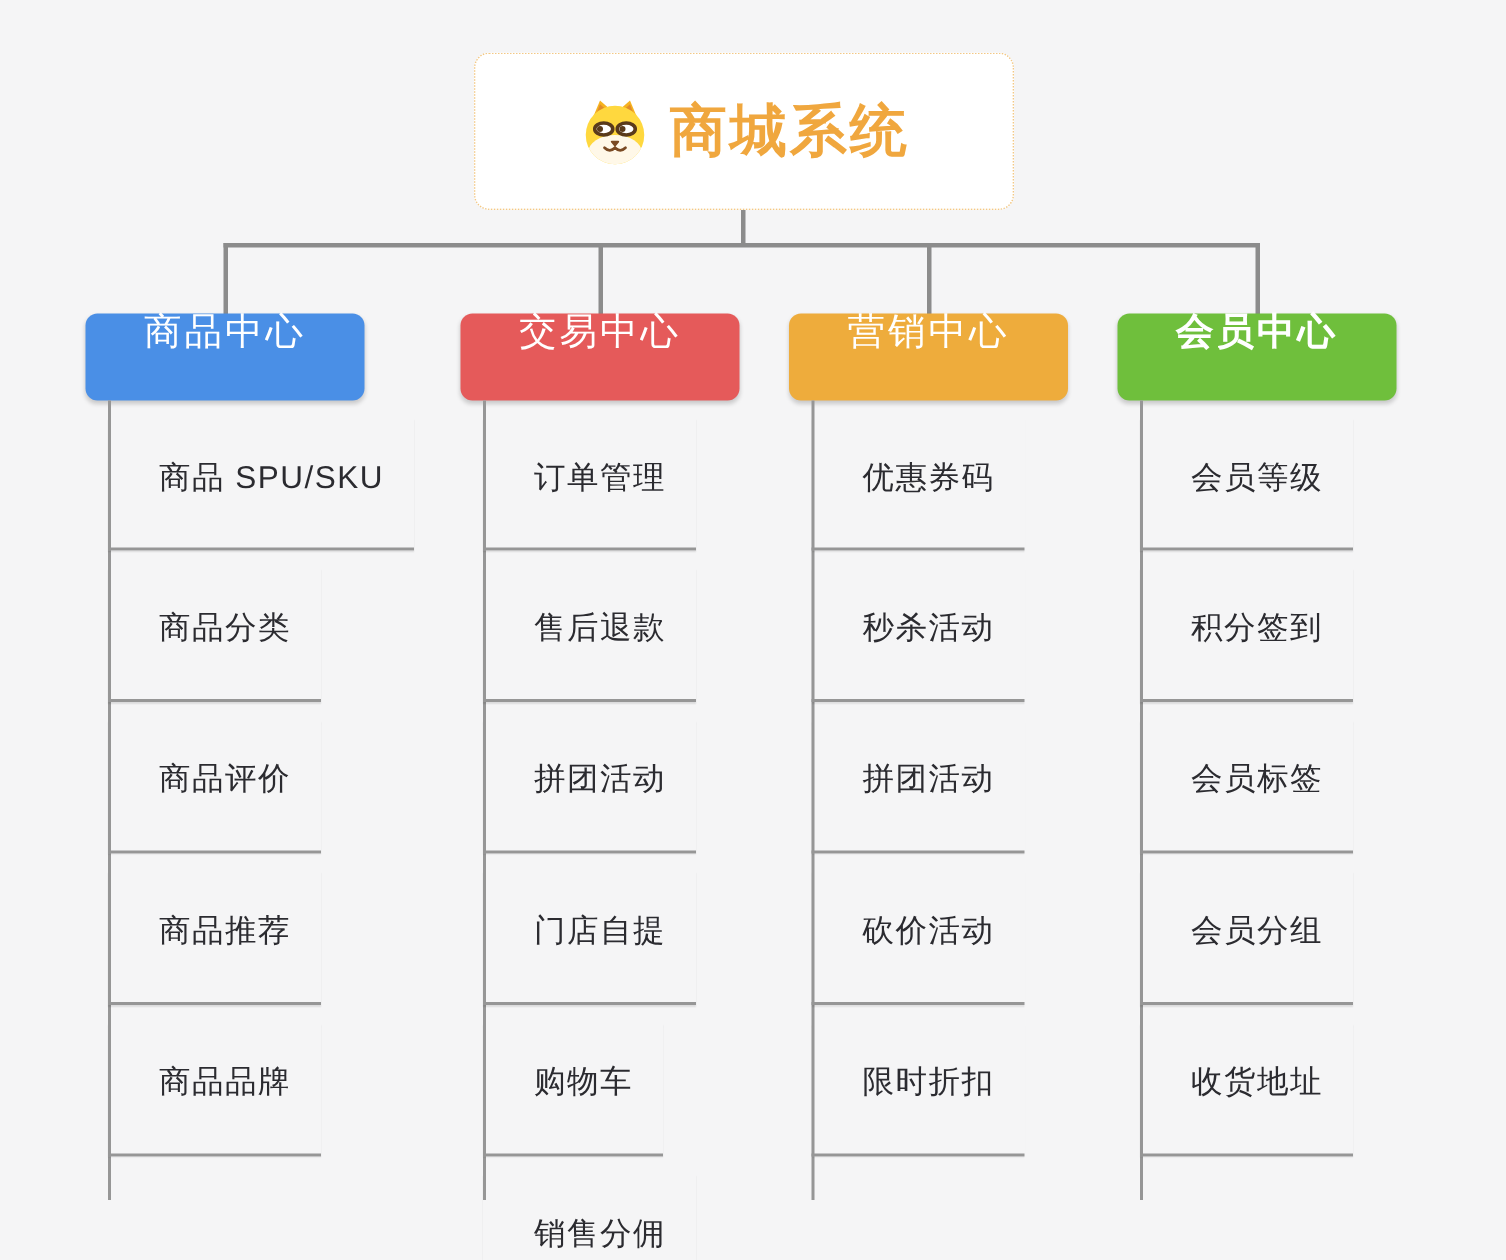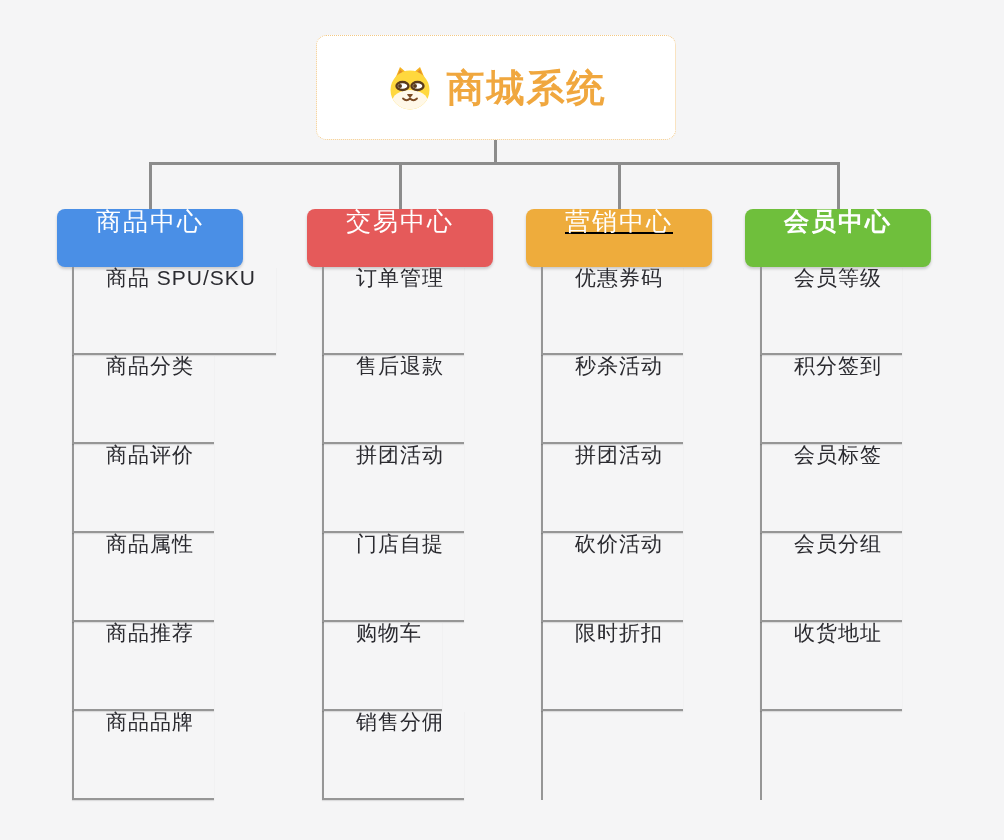--- a/index.html
+++ b/index.html
@@ -57,45 +57,46 @@
     cursor: pointer;
   }
   .branch-label {
     color: #ffffff;
     font-size: 25px;
     letter-spacing: 2px;
     line-height: 1;
   }
   #branch-0 { left: 57px; }
   #branch-1 { left: 307px; }
-  #branch-2 { left: 526px; text-decoration: underline; }
+  #branch-2 { left: 526px; }
   #branch-3 { left: 745px; }
 
   
   .topic-col {
     position: absolute;
     top: 267px;
     height: 533px;
     border-left: 2px solid #969696;
   }
   #col-0 { left: 72px; }
   #col-1 { left: 322px; }
   #col-2 { left: 541px; }
   #col-3 { left: 760px; }
 
   .topic-item {
     height: 89px;
     margin-left: -2px;
     width: max-content;
     display: flex;
-    align-items: flex-start;
+    align-items: center;
     border-bottom: 2px solid #969696;
     box-shadow: 0 1px 1px rgba(0,0,0,0.10);
     padding: 0 20px 0 34px;
     cursor: pointer;
+    margin-top: 12px;
   }
   .topic-item:first-child { height: 88px; }
   .topic-label {
     font-size: 21px;
     color: #2b2b30;
     letter-spacing: 1px;
     line-height: 1;
     padding-bottom: 8px;
     white-space: nowrap;
   }
@@ -156,23 +157,20 @@
     <div class="topic-item">
         <span class="topic-label">商品 SPU/SKU</span>
       </div>
     <div class="topic-item">
         <span class="topic-label">商品分类</span>
       </div>
     <div class="topic-item">
         <span class="topic-label">商品评价</span>
       </div>
     <div class="topic-item">
-        <span class="topic-label">商品属性</span>
-      </div>
-    <div class="topic-item">
         <span class="topic-label">商品推荐</span>
       </div>
     <div class="topic-item">
         <span class="topic-label">商品品牌</span>
       </div>
   </div>
 
   <div class="topic-col" id="col-1">
     <div class="topic-item">
         <span class="topic-label">订单管理</span>

